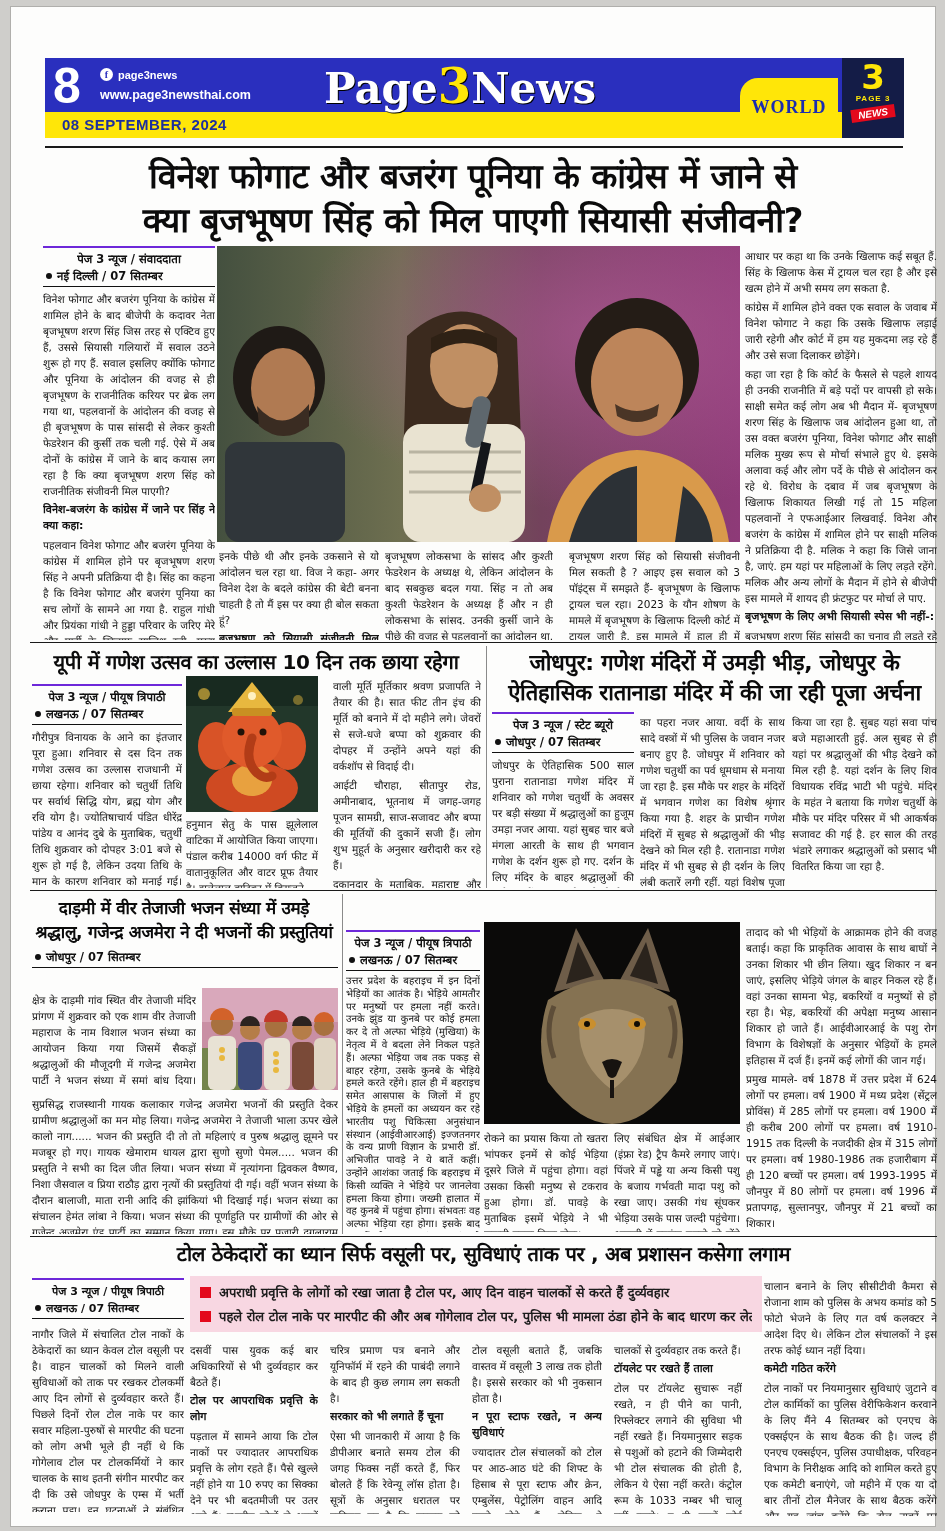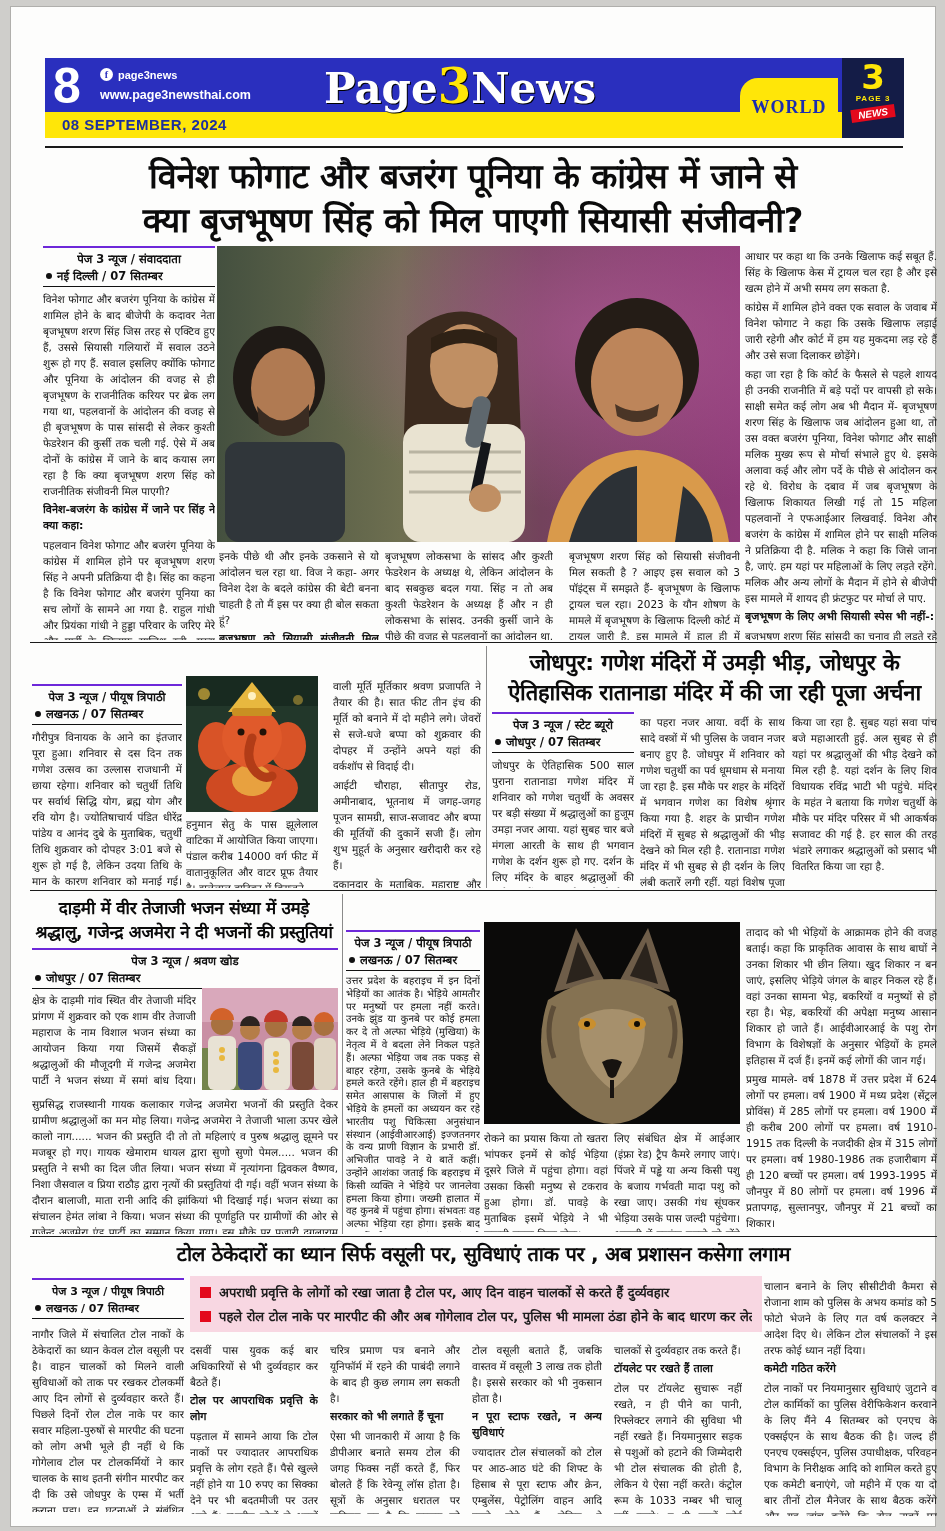--- a/index.html
+++ b/index.html
@@ -146,20 +146,21 @@
     <p>आधार पर कहा था कि उनके खिलाफ कई सबूत हैं. सिंह के खिलाफ केस में ट्रायल चल रहा है और इसे खत्म होने में अभी समय लग सकता है.</p>
     <p>कांग्रेस में शामिल होने वक्त एक सवाल के जवाब में विनेश फोगाट ने कहा कि उसके खिलाफ लड़ाई जारी रहेगी और कोर्ट में हम यह मुकदमा लड़ रहे हैं और उसे सजा दिलाकर छोड़ेंगे।</p>
     <p>कहा जा रहा है कि कोर्ट के फैसले से पहले शायद ही उनकी राजनीति में बड़े पदों पर वापसी हो सके। साक्षी समेत कई लोग अब भी मैदान में- बृजभूषण शरण सिंह के खिलाफ जब आंदोलन हुआ था, तो उस वक्त बजरंग पूनिया, विनेश फोगाट और साक्षी मलिक मुख्य रूप से मोर्चा संभाले हुए थे. इसके अलावा कई और लोग पर्दे के पीछे से आंदोलन कर रहे थे. विरोध के दबाव में जब बृजभूषण के खिलाफ शिकायत लिखी गई तो 15 महिला पहलवानों ने एफआईआर लिखवाई. विनेश और बजरंग के कांग्रेस में शामिल होने पर साक्षी मलिक ने प्रतिक्रिया दी है. मलिक ने कहा कि जिसे जाना है, जाएं. हम यहां पर महिलाओं के लिए लड़ते रहेंगे. मलिक और अन्य लोगों के मैदान में होने से बीजेपी इस मामले में शायद ही फ्रंटफुट पर मोर्चा ले पाए.</p>
     <p class="sub">बृजभूषण के लिए अभी सियासी स्पेस भी नहीं-:</p>
     <p>बृजभूषण शरण सिंह सांसदी का चुनाव ही लड़ते रहे हैं. 2009 से ये कैसरगंज सीट से सांसद रहे हैं. 2024 में आंदोलन की वजह से बीजेपी ने उनकी जगह उनके बेटे को उम्मीदवार बना दिया. वर्तमान में कैसरगंज से बृजभूषण शरण सिंह के बेटे सांसद हैं. यूपी से बाहर सिंह का कोई ज्यादा सियासी दबदबा भी नहीं है. इस सबके बीच सिंह ने हरियाणा में कैंपेन करने की इच्छा जरूर जाहिर की है, लेकिन कहा जा रहा है कि जाटलैंड में बृजभूषण का जाना बीजेपी के लिए बैकफायर ही कर सकता है.</p>
   </div>
 
   <div class="abs hrule" style="left:30px;top:642px;width:907px;"></div>
   <div class="abs vrule" style="left:486px;top:646px;height:242px;"></div>
 
+  <div class="abs hl" style="left:30px;top:648px;width:452px;font-size:20px;">यूपी में गणेश उत्सव का उल्लास 10 दिन तक छाया रहेगा</div>
   <div class="abs" style="left:32px;top:684px;width:150px;height:202px;overflow:hidden;">
     <div class="byline">पेज 3 न्यूज / पीयूष त्रिपाठी</div>
     <div class="dateline">लखनऊ /  07 सितम्बर</div>
     <div class="bt" style="margin-top:4px;">
       <p>गौरीपुत्र विनायक के आने का इंतजार पूरा हुआ। शनिवार से दस दिन तक गणेश उत्सव का उल्लास राजधानी में छाया रहेगा। शनिवार को चतुर्थी तिथि पर सर्वार्थ सिद्धि योग, ब्रह्म योग और रवि योग है। ज्योतिषाचार्य पंडित धीरेंद्र पांडेय व आनंद दुबे के मुताबिक, चतुर्थी तिथि शुक्रवार को दोपहर 3:01 बजे से शुरू हो गई है, लेकिन उदया तिथि के मान के कारण शनिवार को मनाई गई। ज्योतिषाचार्य एसएस नागपाल के मुताबिक, पूजन का सर्वश्रेष्ठ मुहूर्त सुबह 10:59 बजे से दोपहर 01:19 बजे तक है। मान्यता वे भी है कि चतुर्थी तिथि पर चंद्र दर्शन नहीं करना चाहिए। श्री गणेश प्राकट्य कमेटी की ओर से 19 वां श्री गणेश महोत्सव</p>
     </div>
   </div>
   <div class="abs" style="left:186px;top:676px;width:132px;height:136px;">
     <svg width="132" height="136" viewBox="0 0 132 136">
       <rect width="132" height="136" fill="#22372a"></rect>
@@ -203,21 +204,20 @@
   <div class="abs bt" style="left:792px;top:714px;width:145px;height:174px;">
     <p>किया जा रहा है. सुबह यहां सवा पांच बजे महाआरती हुई. अल सुबह से ही यहां पर श्रद्धालुओं की भीड़ देखने को मिल रही है. यहां दर्शन के लिए शिव विधायक रविंद्र भाटी भी पहुंचे. मंदिर के महंत ने बताया कि गणेश चतुर्थी के मौके पर मंदिर परिसर में भी आकर्षक सजावट की गई है. हर साल की तरह भंडारे लगाकर श्रद्धालुओं को प्रसाद भी वितरित किया जा रहा है.</p>
   </div>
 
   <div class="abs hrule" style="left:30px;top:890px;width:907px;"></div>
   <div class="abs vrule" style="left:342px;top:894px;height:340px;"></div>
 
   <div class="abs hl" style="left:30px;top:896px;width:308px;font-size:17px;">दाड़मी में वीर तेजाजी भजन संध्या में उमड़े</div>
   <div class="abs hl" style="left:30px;top:920px;width:308px;font-size:17px;">श्रद्धालु, गजेन्द्र अजमेरा ने दी भजनों की प्रस्तुतियां</div>
   <div class="abs" style="left:32px;top:948px;width:306px;">
-    <div class="byline">पेज 3 न्यूज / श्रवण खोड</div>
     <div class="dateline">जोधपुर  / 07 सितम्बर</div>
   </div>
   <div class="abs bt" style="left:32px;top:992px;width:164px;height:98px;">
     <p>क्षेत्र के दाड़मी गांव स्थित वीर तेजाजी मंदिर प्रांगण में शुक्रवार को एक शाम वीर तेजाजी महाराज के नाम विशाल भजन संध्या का आयोजन किया गया जिसमें सैकड़ों श्रद्धालुओं की मौजूदगी में गजेन्द्र अजमेरा पार्टी ने भजन संध्या में समां बांध दिया। भजन संध्या का आगाज गायक मुकेश डांगी ने गणपति वंदना से किया।</p>
   </div>
   <div class="abs" style="left:202px;top:988px;width:136px;height:102px;">
     <svg width="136" height="102" viewBox="0 0 136 102">
       <rect width="136" height="102" fill="#c98fa4"></rect>
       <rect y="0" width="136" height="34" fill="#d9a8bb"></rect>
       <rect x="0" y="60" width="40" height="42" fill="#74854c"></rect>

